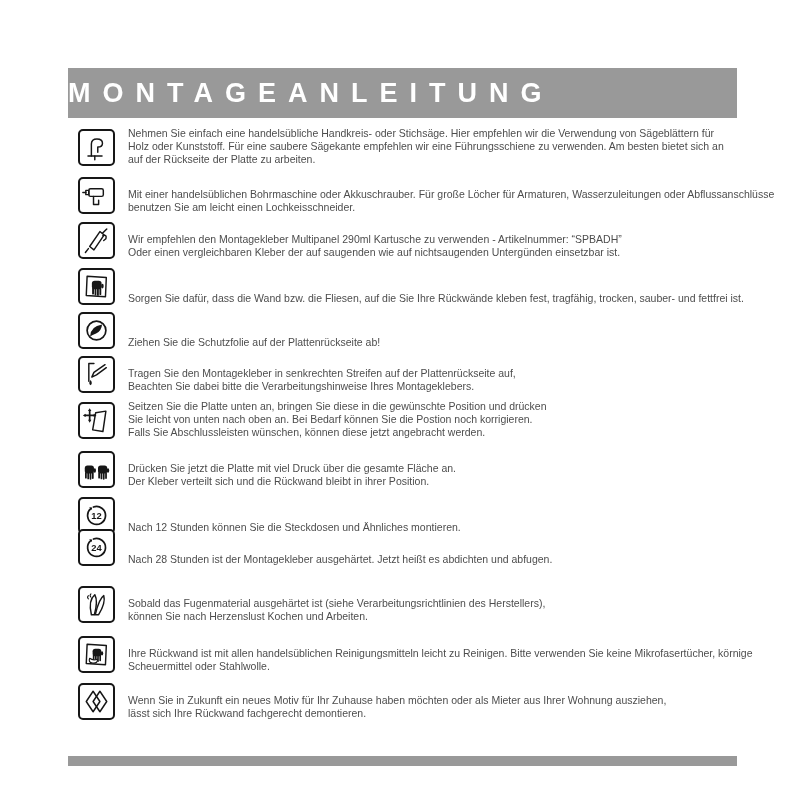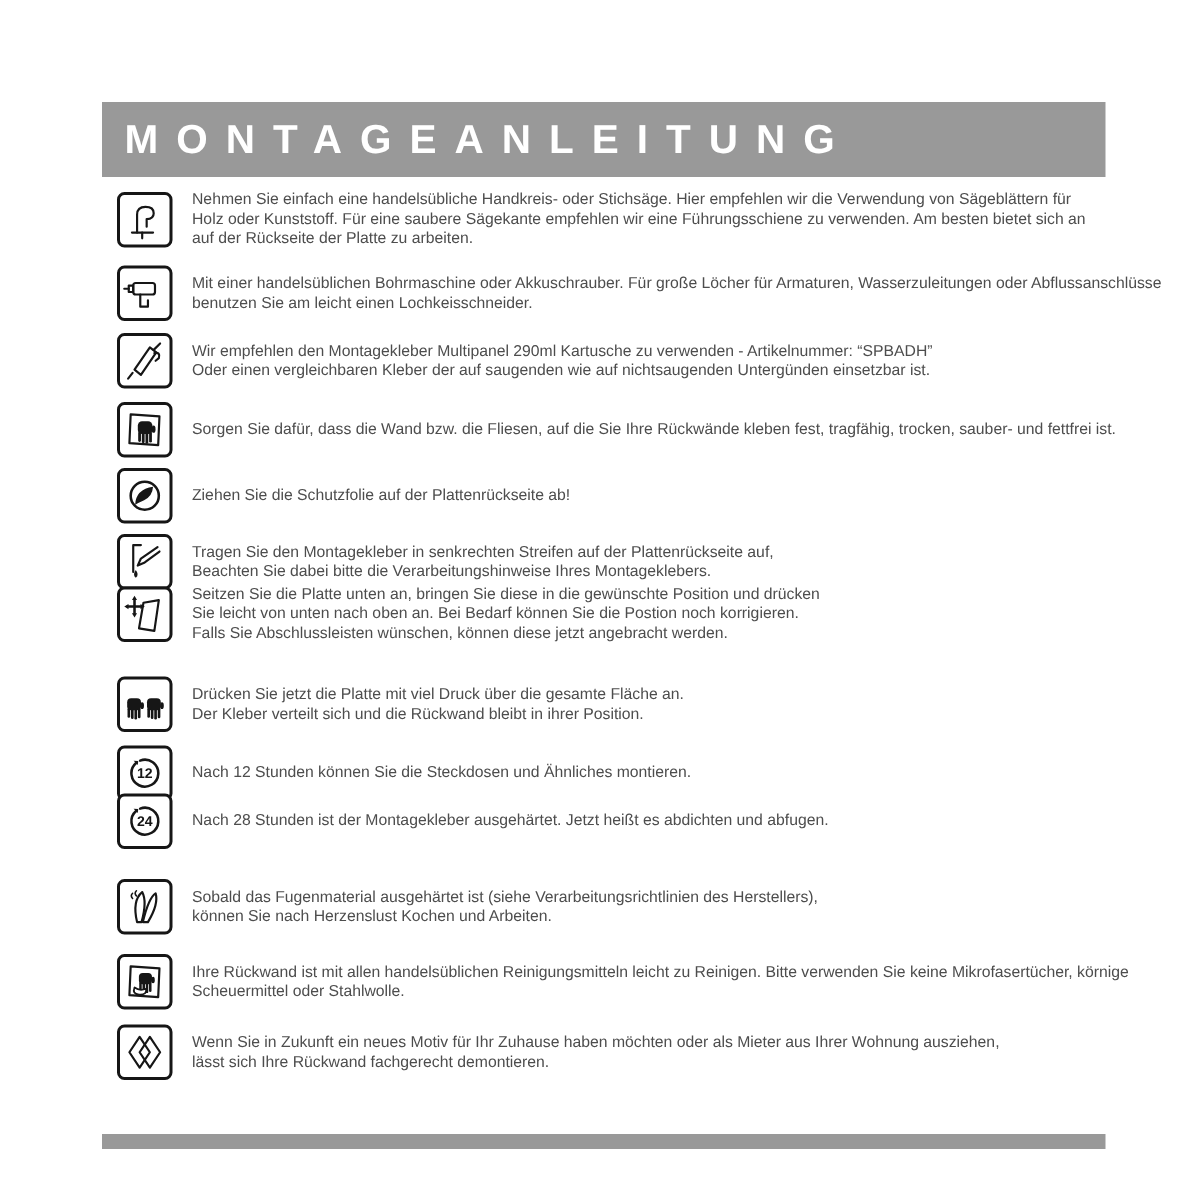--- a/index.html
+++ b/index.html
@@ -1,22 +1,22 @@
 <!DOCTYPE html>
 <html><head>
 <meta charset="utf-8">
 <style>
   html,body{margin:0;padding:0;background:#fff;}
   #page{position:relative;width:800px;height:800px;background:#ffffff;overflow:hidden;
         font-family:"Liberation Sans","DejaVu Sans",sans-serif;}
   .headerbar{position:absolute;left:68px;top:68px;width:669px;height:50px;background:#999999;}
-  .headerbar h1{margin:0;padding-left:15px;line-height:50px;font-size:27px;font-weight:bold;
+  .headerbar h1{margin:0;line-height:50px;font-size:27px;font-weight:bold;
         color:#ffffff;letter-spacing:12px;white-space:nowrap;}
   .footerbar{position:absolute;left:68px;top:756px;width:669px;height:10px;background:#999999;}
-  .step{position:absolute;left:78px;display:flex;align-items:center;gap:13px;}
+  .step{position:absolute;left:78px;display:flex;align-items:flex-end;gap:13px;}
   .iconbox{flex:none;width:33px;height:33px;border:2.5px solid #161616;border-radius:5px;
         background:#fff;display:flex;align-items:center;justify-content:center;}
   .iconbox svg{display:block;}
   .txt{width:668px;font-size:10.5px;line-height:13px;color:#4d4d4d;white-space:pre-line;}
   svg .ln{fill:none;stroke:#161616;stroke-width:1.7;stroke-linecap:round;stroke-linejoin:round;}
   svg .th{fill:none;stroke:#161616;stroke-width:1.2;stroke-linecap:round;}
   svg .fl{fill:#161616;stroke:none;}
   svg .num{font-family:"Liberation Sans",sans-serif;font-size:11px;font-weight:bold;fill:#161616;}
 </style>
 </head>
@@ -105,21 +105,21 @@
   <div class="step" style="top:312px">
     <div class="iconbox">
       <svg width="29" height="29" viewBox="0 0 34 34">
         <circle class="ln" cx="17" cy="17" r="11" style="stroke-width:2"></circle>
         <path class="fl" d="M9.5 24 Q10 12 23.5 10 Q23 17.5 16.5 20.5 Q12 22.5 9.5 24 Z"></path>
       </svg>
     </div>
     <div class="txt">Ziehen Sie die Schutzfolie auf der Plattenrückseite ab!</div>
   </div>
 
-  <div class="step" style="top:390px">
+  <div class="step" style="top:400px">
     <div class="iconbox">
       <svg width="29" height="29" viewBox="0 0 34 34">
         <path class="ln" d="M16 8 L28 6 L24.5 30 L12.5 28 Z"></path>
         <path class="th" d="M9 5.5 V16.5 M3.5 11 H14.5" style="stroke-width:2"></path>
         <path class="fl" d="M9 2.5 L11 5.8 L7 5.8 Z"></path>
         <path class="fl" d="M9 19.5 L11 16.2 L7 16.2 Z"></path>
         <path class="fl" d="M1 11 L4.3 9 L4.3 13 Z"></path>
         <path class="fl" d="M17 11 L13.7 9 L13.7 13 Z"></path>
       </svg>
     </div>

